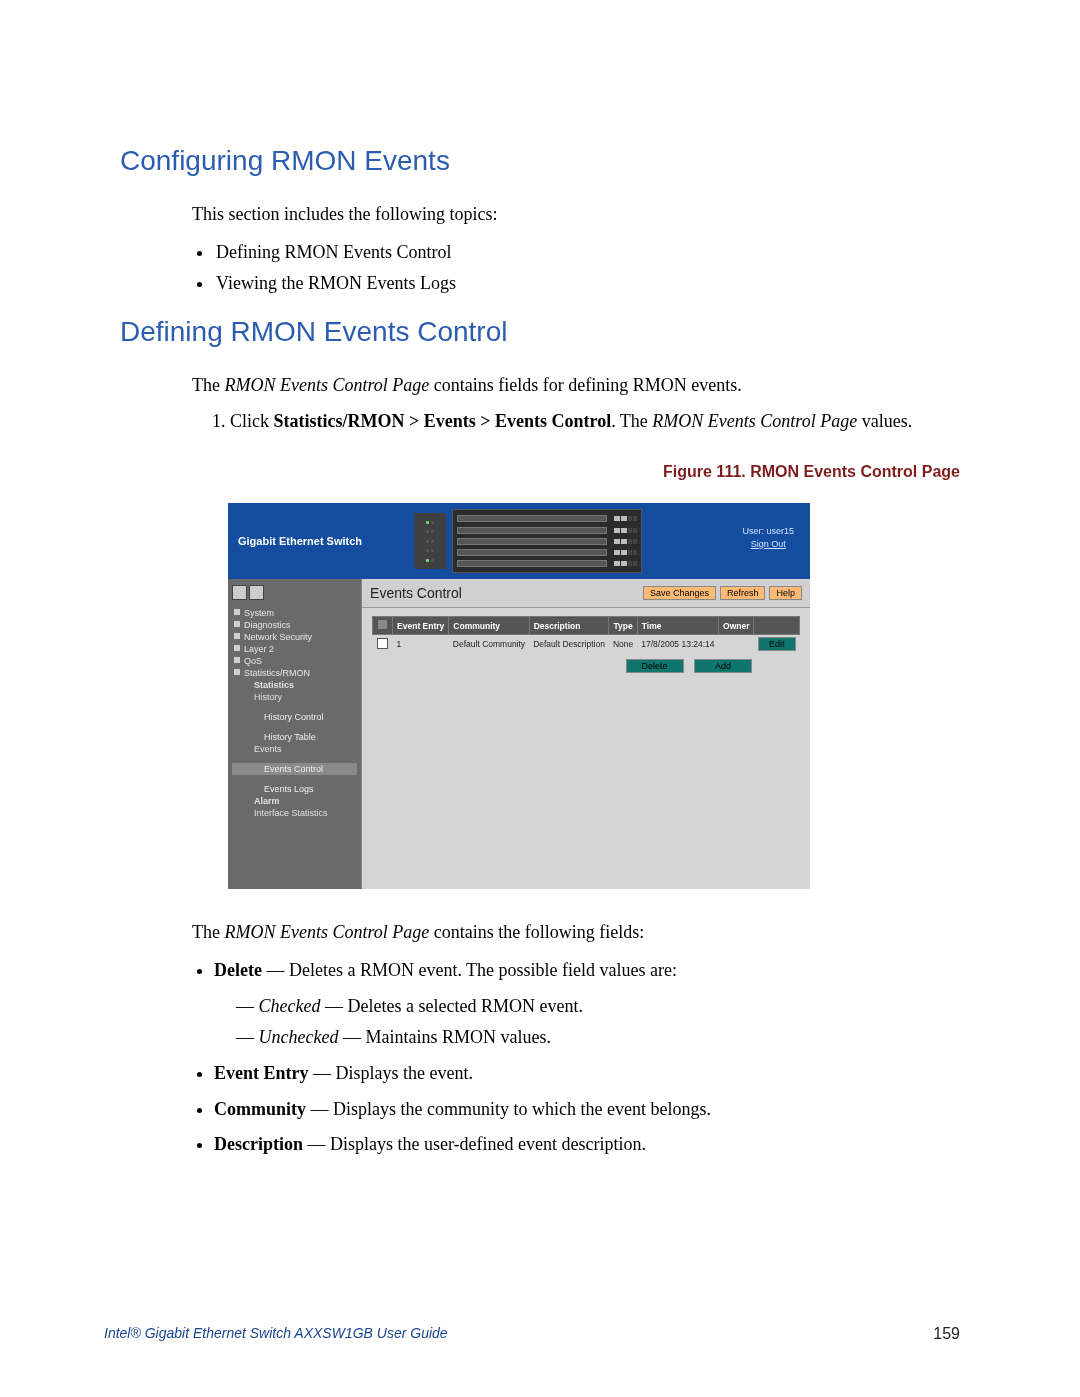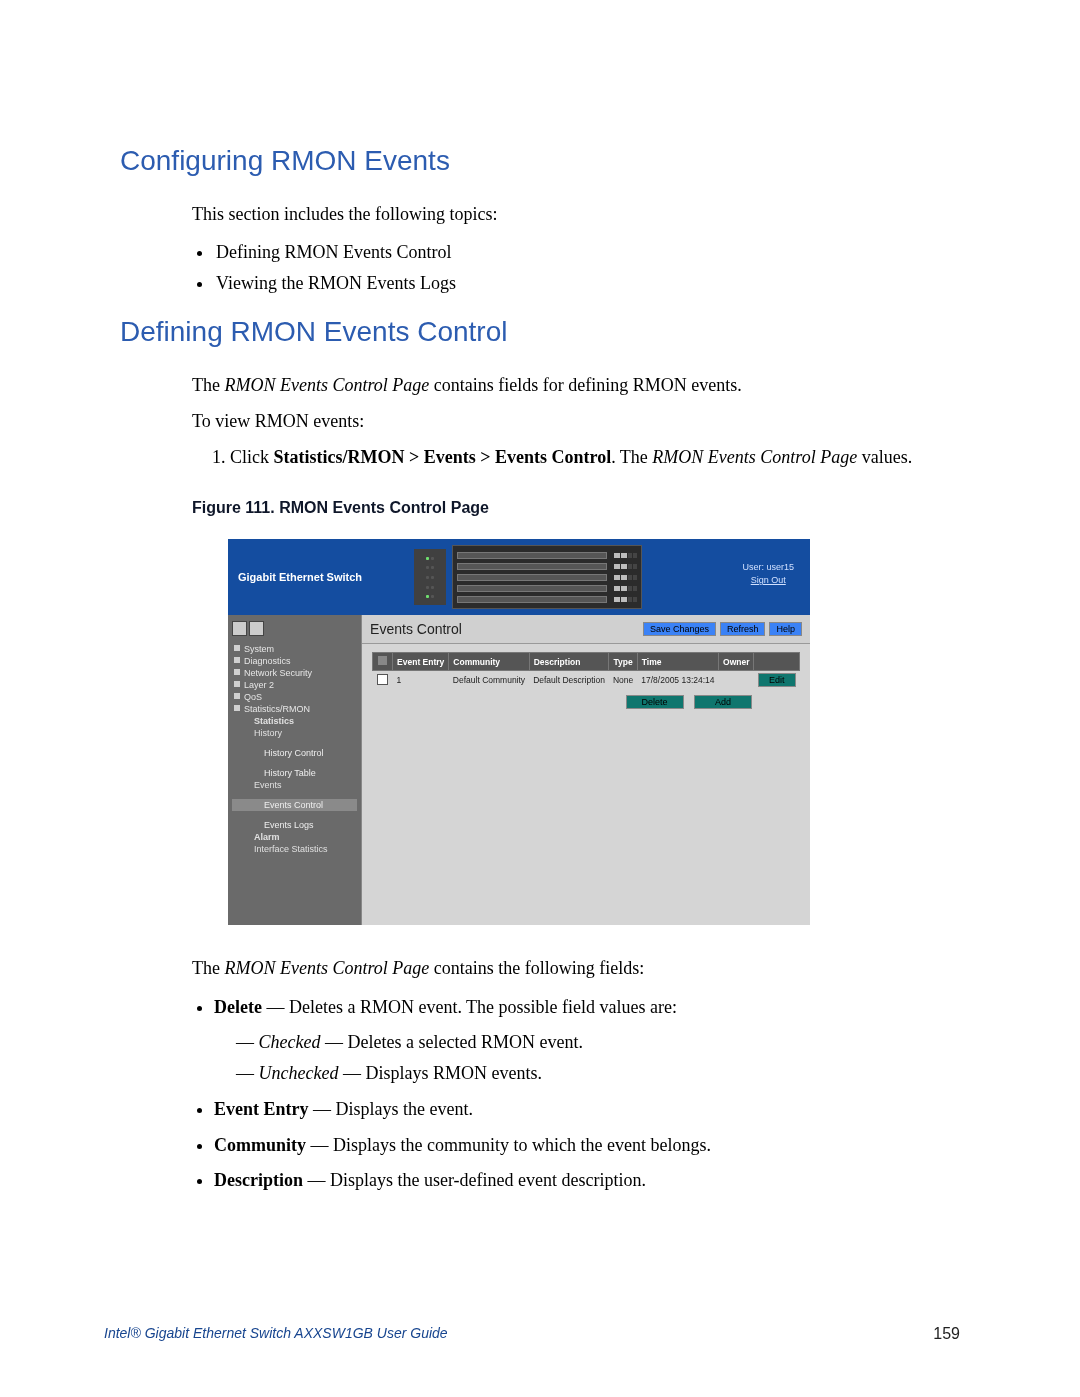--- a/index.html
+++ b/index.html
@@ -40,22 +40,22 @@
   ul.bullets li { padding-left: 2px; }
   ol.steps {
     font-size: 18px;
     margin: 6px 0 0 0;
     padding-left: 38px;
   }
   ol.steps li { line-height: 1.5; }
   .fig-caption {
     font-family: Arial, Helvetica, sans-serif;
     font-weight: bold;
-    color: #0f172a;
-    text-align: left;
+    color: #7f1d1d;
+    text-align: right;
     font-size: 16px;
     margin: 28px 0 22px 0;
   }
   .italic { font-style: italic; }
   .bold { font-weight: bold; }
 
   
   .screenshot {
     width: 582px;
     margin: 0 0 30px 108px;
@@ -183,21 +183,21 @@
   }
   .panel-title-row .ptitle {
     font-size: 14px;
     color: #222;
     font-family: Arial, Helvetica, sans-serif;
     flex:1;
   }
   .panel-title-row .btn {
     font-size: 9px;
     color:#000;
-    background:#3b82f6;
+    background:#fdba74;
     border:1px solid #888;
     padding: 1px 6px;
     margin-left:4px;
   }
 
   .data-area {
     padding: 8px 10px;
     flex:1;
   }
   table.evtable {
@@ -285,21 +285,20 @@
       <li>Viewing the RMON Events Logs</li>
     </ul>
   </div>
 
   <h2 class="section">Defining RMON Events Control</h2>
 
   <div class="body-indent">
     <p>
       <span>The </span><span class="italic">RMON Events Control Page</span><span> contains fields for defining RMON events.</span>
     </p>
-    <p>To view RMON events:</p>
     <ol class="steps">
       <li>
         <span>Click </span><span class="bold">Statistics/RMON &gt; Events &gt; Events Control</span><span>. The </span><span class="italic">RMON Events Control Page</span><span> values.</span>
       </li>
     </ol>
 
     <div class="fig-caption">Figure 111. RMON Events Control Page</div>
   </div>
 
   <div class="screenshot">
@@ -446,21 +445,21 @@
 
   <div class="body-indent">
     <p>
       <span>The </span><span class="italic">RMON Events Control Page</span><span> contains the following fields:</span>
     </p>
     <ul class="fields">
       <li>
         <span class="bold">Delete</span><span> — Deletes a RMON event. The possible field values are:</span>
         <ul class="subdash">
           <li><span class="italic">Checked</span><span> — Deletes a selected RMON event.</span></li>
-          <li><span class="italic">Unchecked</span><span> — Displays RMON events.</span></li>
+          <li><span class="italic">Unchecked</span><span> — Maintains RMON values.</span></li>
         </ul>
       </li>
       <li><span class="bold">Event Entry</span><span> — Displays the event.</span></li>
       <li><span class="bold">Community</span><span> — Displays the community to which the event belongs.</span></li>
       <li><span class="bold">Description</span><span> — Displays the user-defined event description.</span></li>
     </ul>
   </div>
 
   <div class="footer">
     <span>Intel® Gigabit Ethernet Switch AXXSW1GB User Guide</span>

